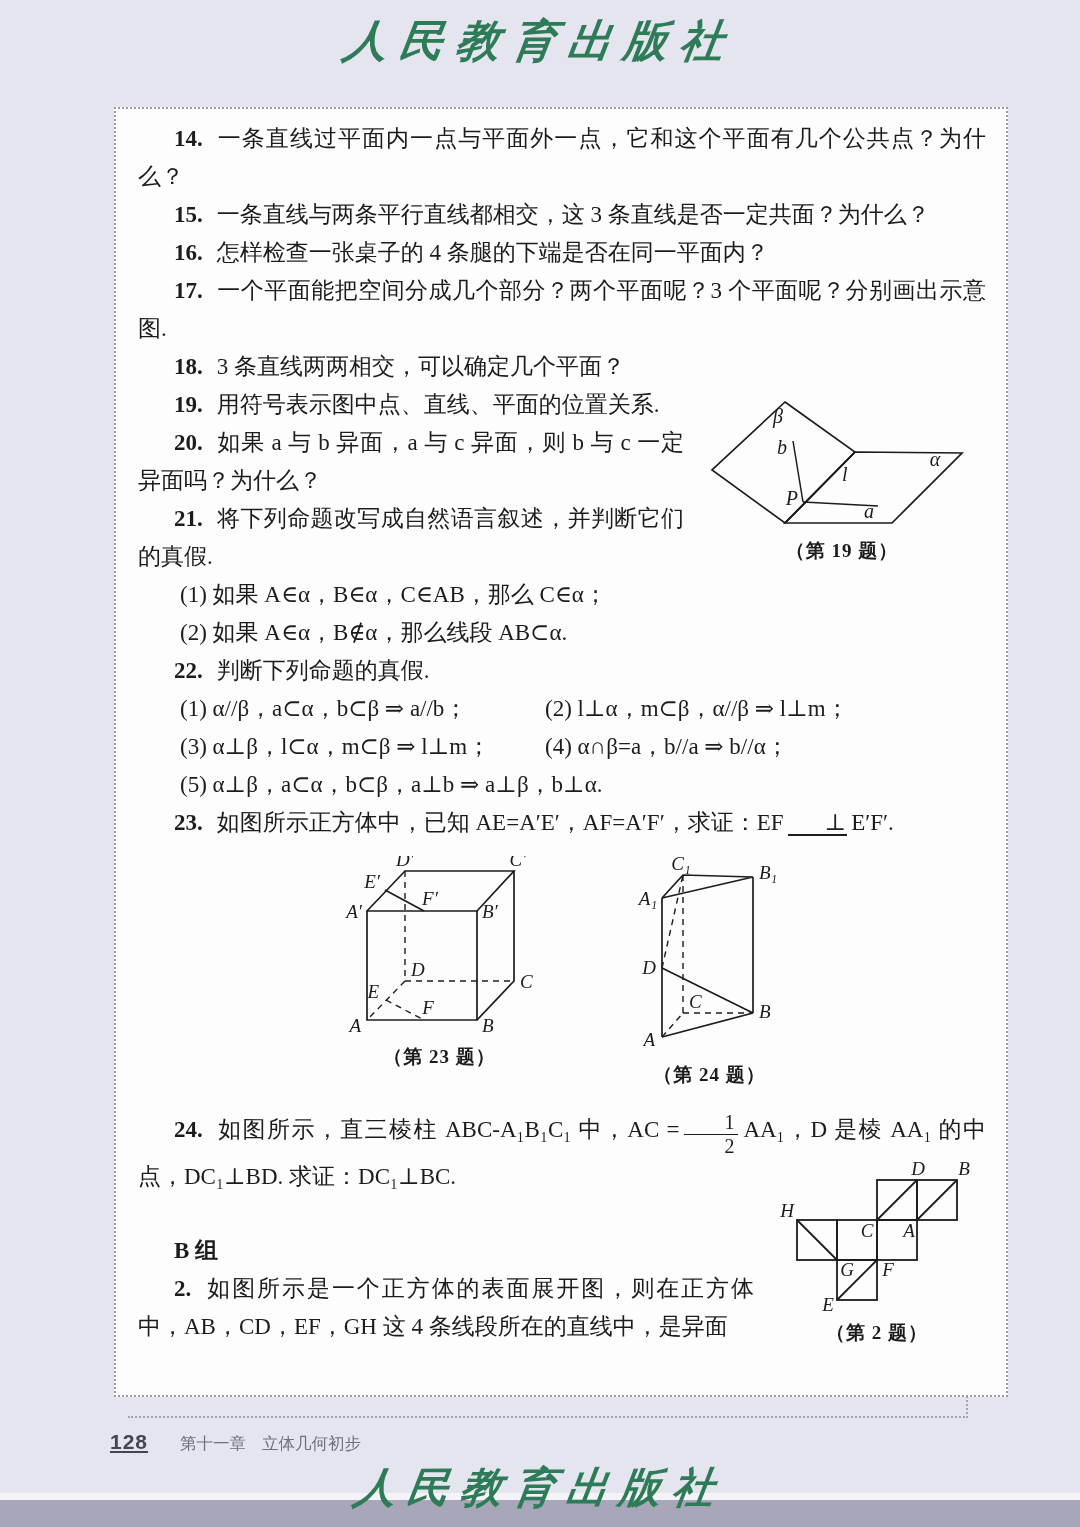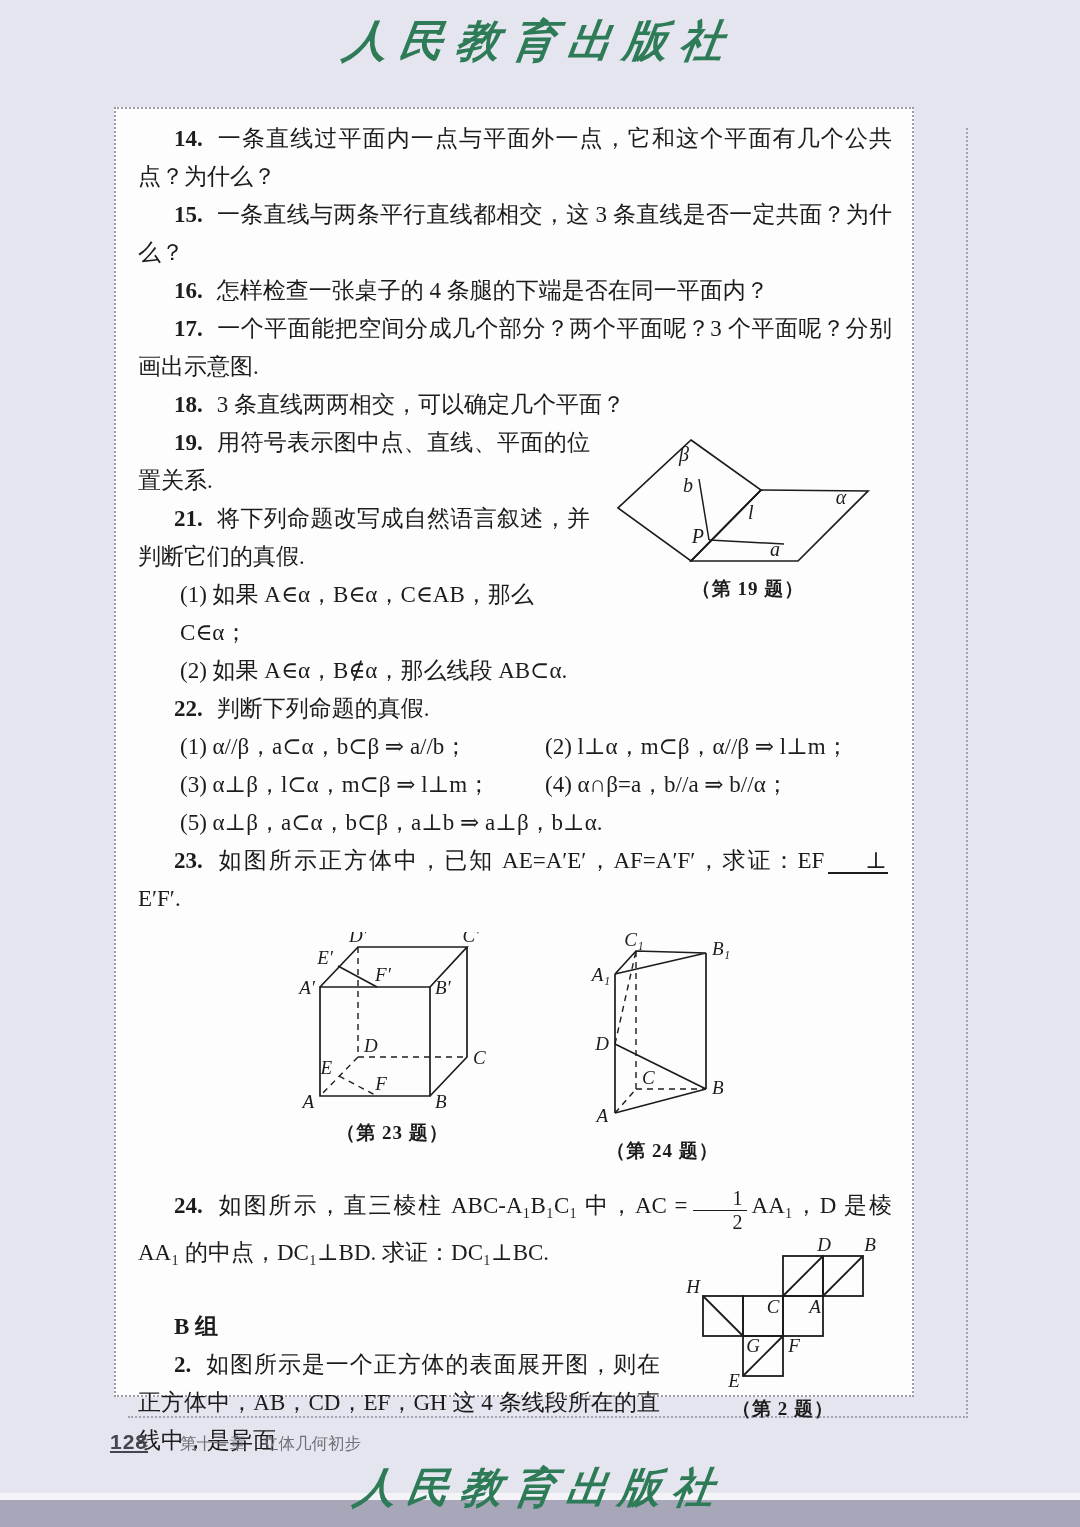--- a/index.html
+++ b/index.html
@@ -13,21 +13,21 @@
     position:absolute; left:0; width:100%; text-align:center;
     color:#2e7b57; font-style:italic; font-weight:700;
     font-family:"DejaVu Serif",serif;
     transform:skewX(-8deg);
     white-space:nowrap;
   }
   .logo-top { top:12px; font-size:44px; letter-spacing:12px; }
   .logo-bottom { top:1460px; font-size:42px; letter-spacing:11px; z-index:3; }
 
   .content-box {
-    position:absolute; left:114px; top:107px; width:800px; height:1290px;
+    position:absolute; left:114px; top:107px; width:894px; height:1290px;
     box-sizing:border-box; background:#fdfdfe;
     border:2px dotted #9a9aa8;
   }
   .shadow-right {
     position:absolute; left:966px; top:128px; height:1290px; width:0;
     border-left:2px dotted #a2a2b2;
   }
   .shadow-bottom {
     position:absolute; left:128px; top:1416px; width:840px; height:0;
     border-top:2px dotted #a2a2b2;
@@ -121,20 +121,21 @@
           <text x="812" y="441" font-size="20" text-anchor="start">l</text>
           <text x="905" y="426" font-size="20" text-anchor="middle">α</text>
           <text x="768" y="465" font-size="20" text-anchor="end">P</text>
           <text x="839" y="478" font-size="20" text-anchor="middle">a</text>
         </svg>
         <div class="figcap">（第 19 题）</div>
       </div>
 
       <p class="prob"><span class="num">19.</span><span>用符号表示图中点、直线、平面的位置关系.</span></p>
 
+      <p class="prob"><span class="num">20.</span><span>如果 a 与 b 异面，a 与 c 异面，则 b 与 c 一定异面吗？为什么？</span></p>
 
       <p class="prob"><span class="num">21.</span><span>将下列命题改写成自然语言叙述，并判断它们的真假.</span></p>
       <p class="sub">(1) 如果 A∈α，B∈α，C∈AB，那么 C∈α；</p>
       <p class="sub">(2) 如果 A∈α，B∉α，那么线段 AB⊂α.</p>
 
       <p class="prob"><span class="num">22.</span><span>判断下列命题的真假.</span></p>
       <p class="sub row">
           <span class="cell1">(1) α//β，a⊂α，b⊂β ⇒ a//b；</span>
           <span class="cell2">(2) l⊥α，m⊂β，α//β ⇒ l⊥m；</span>
         </p>

